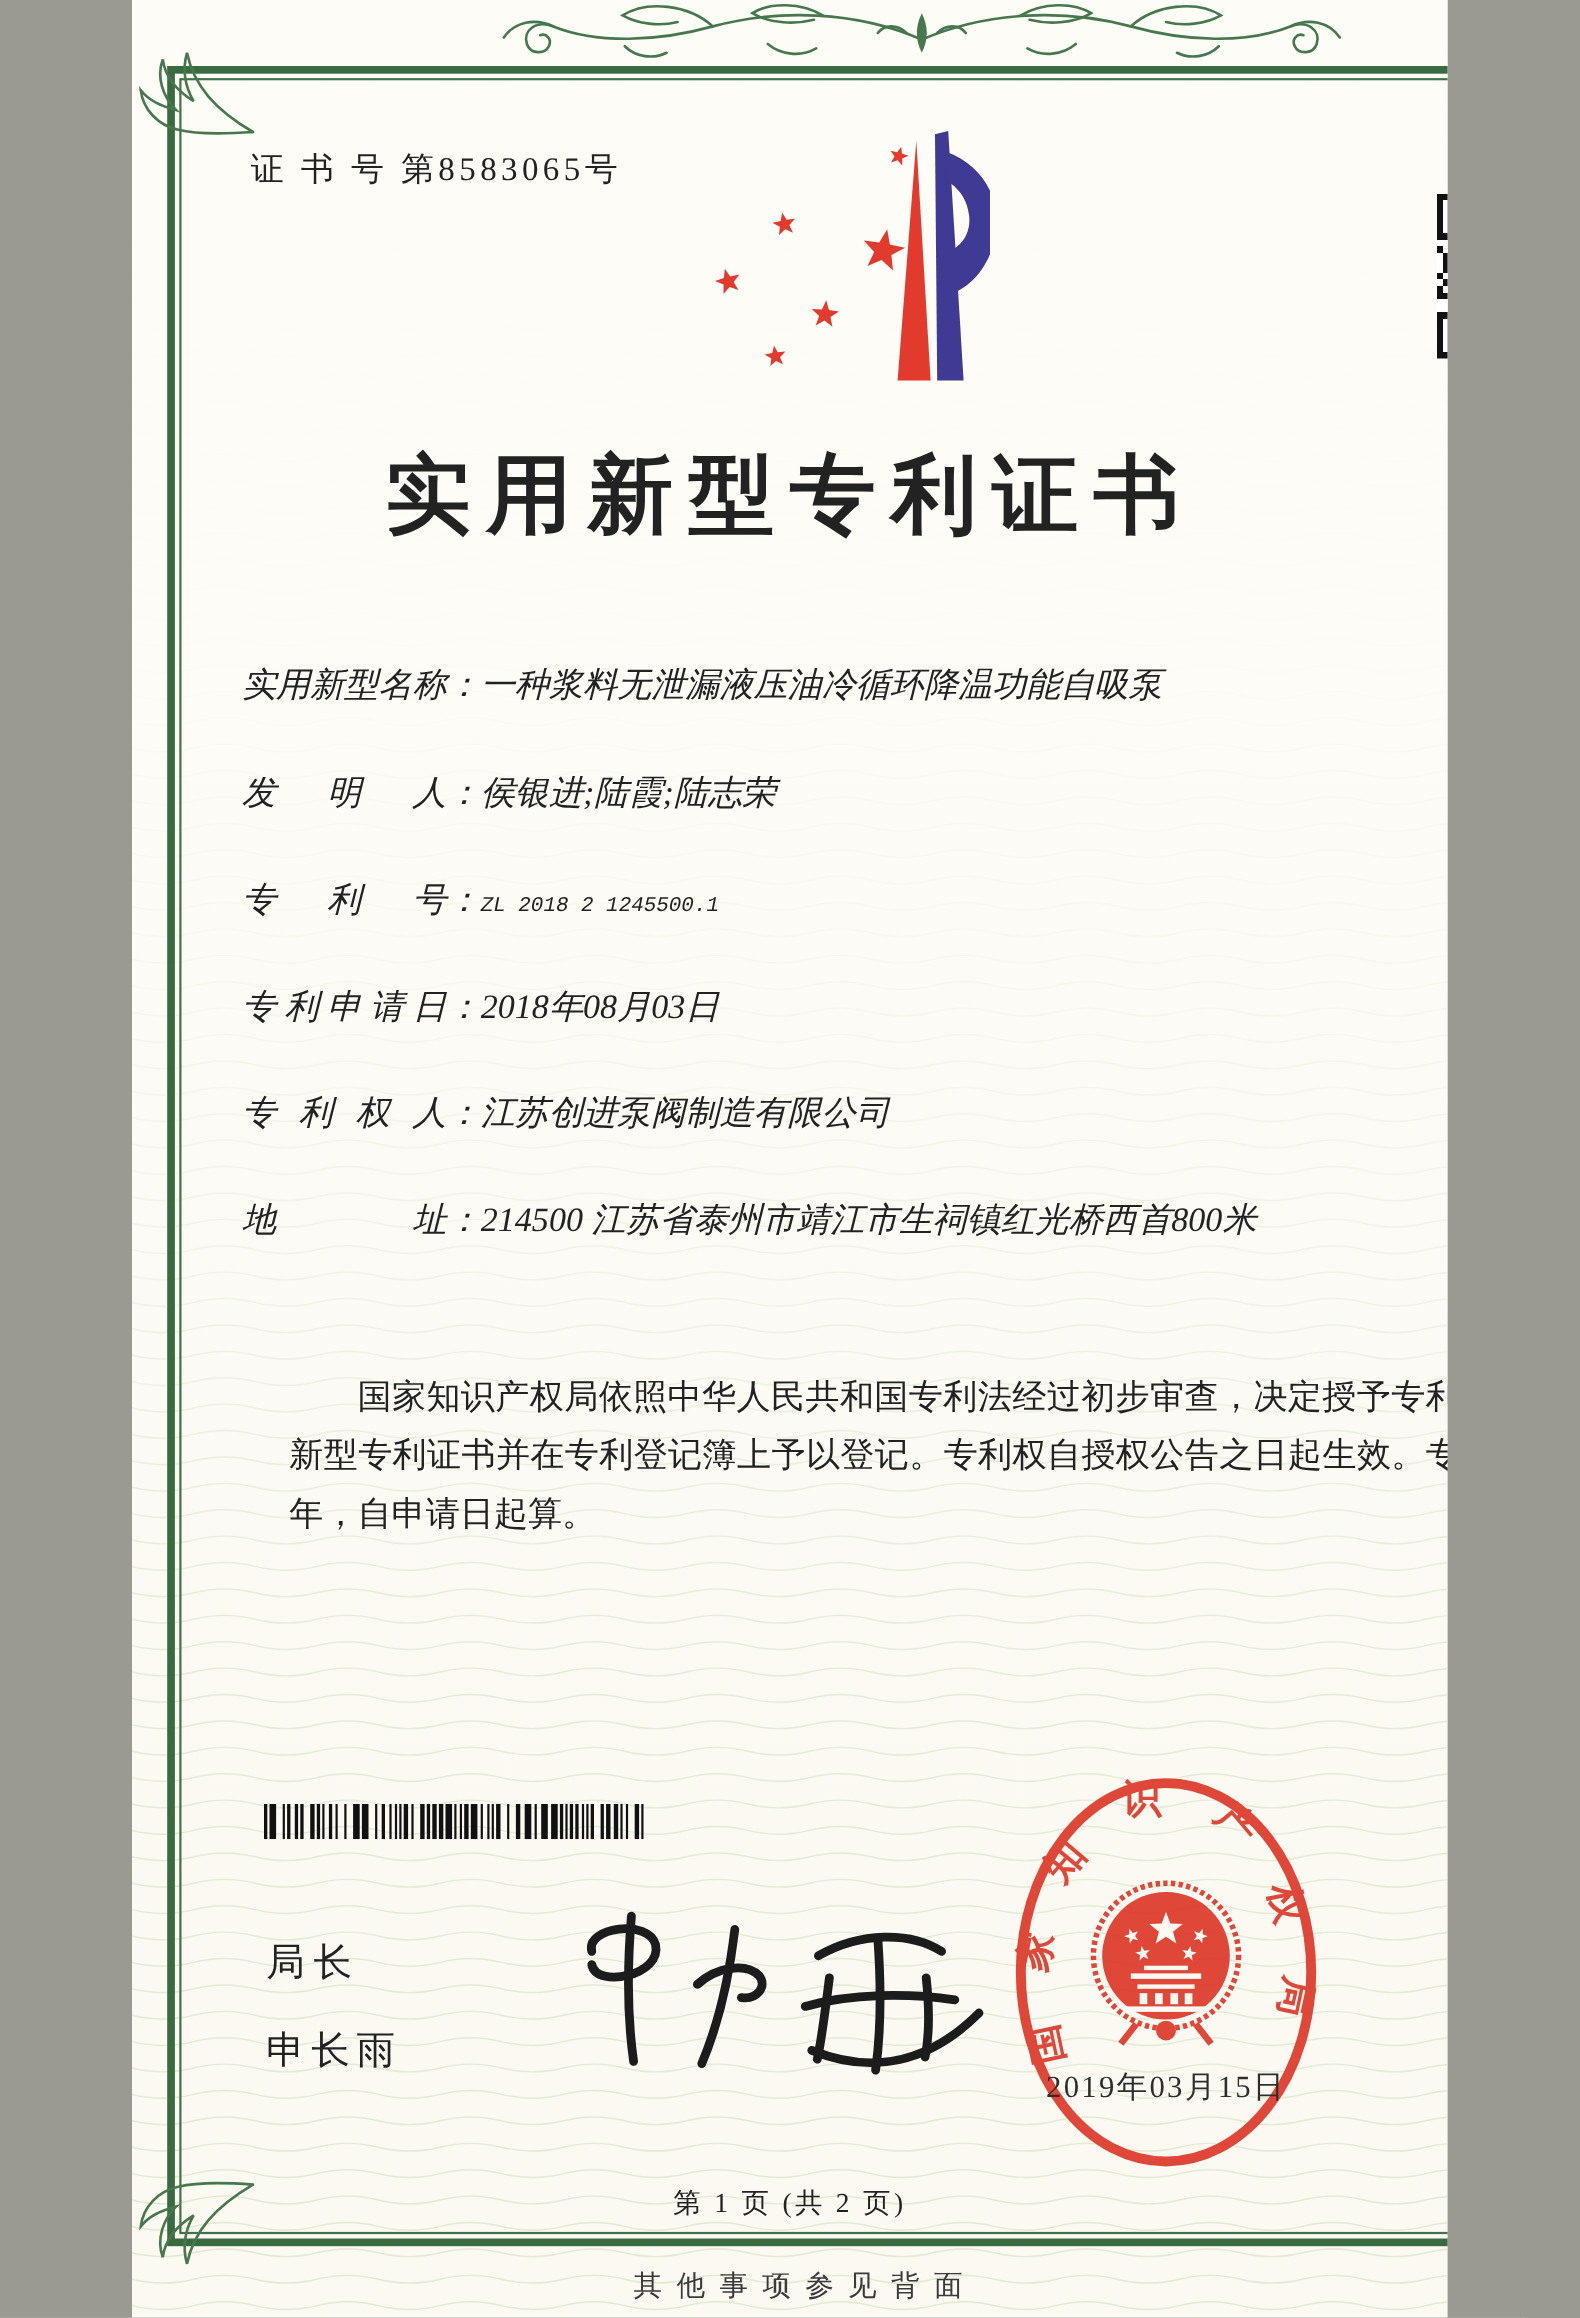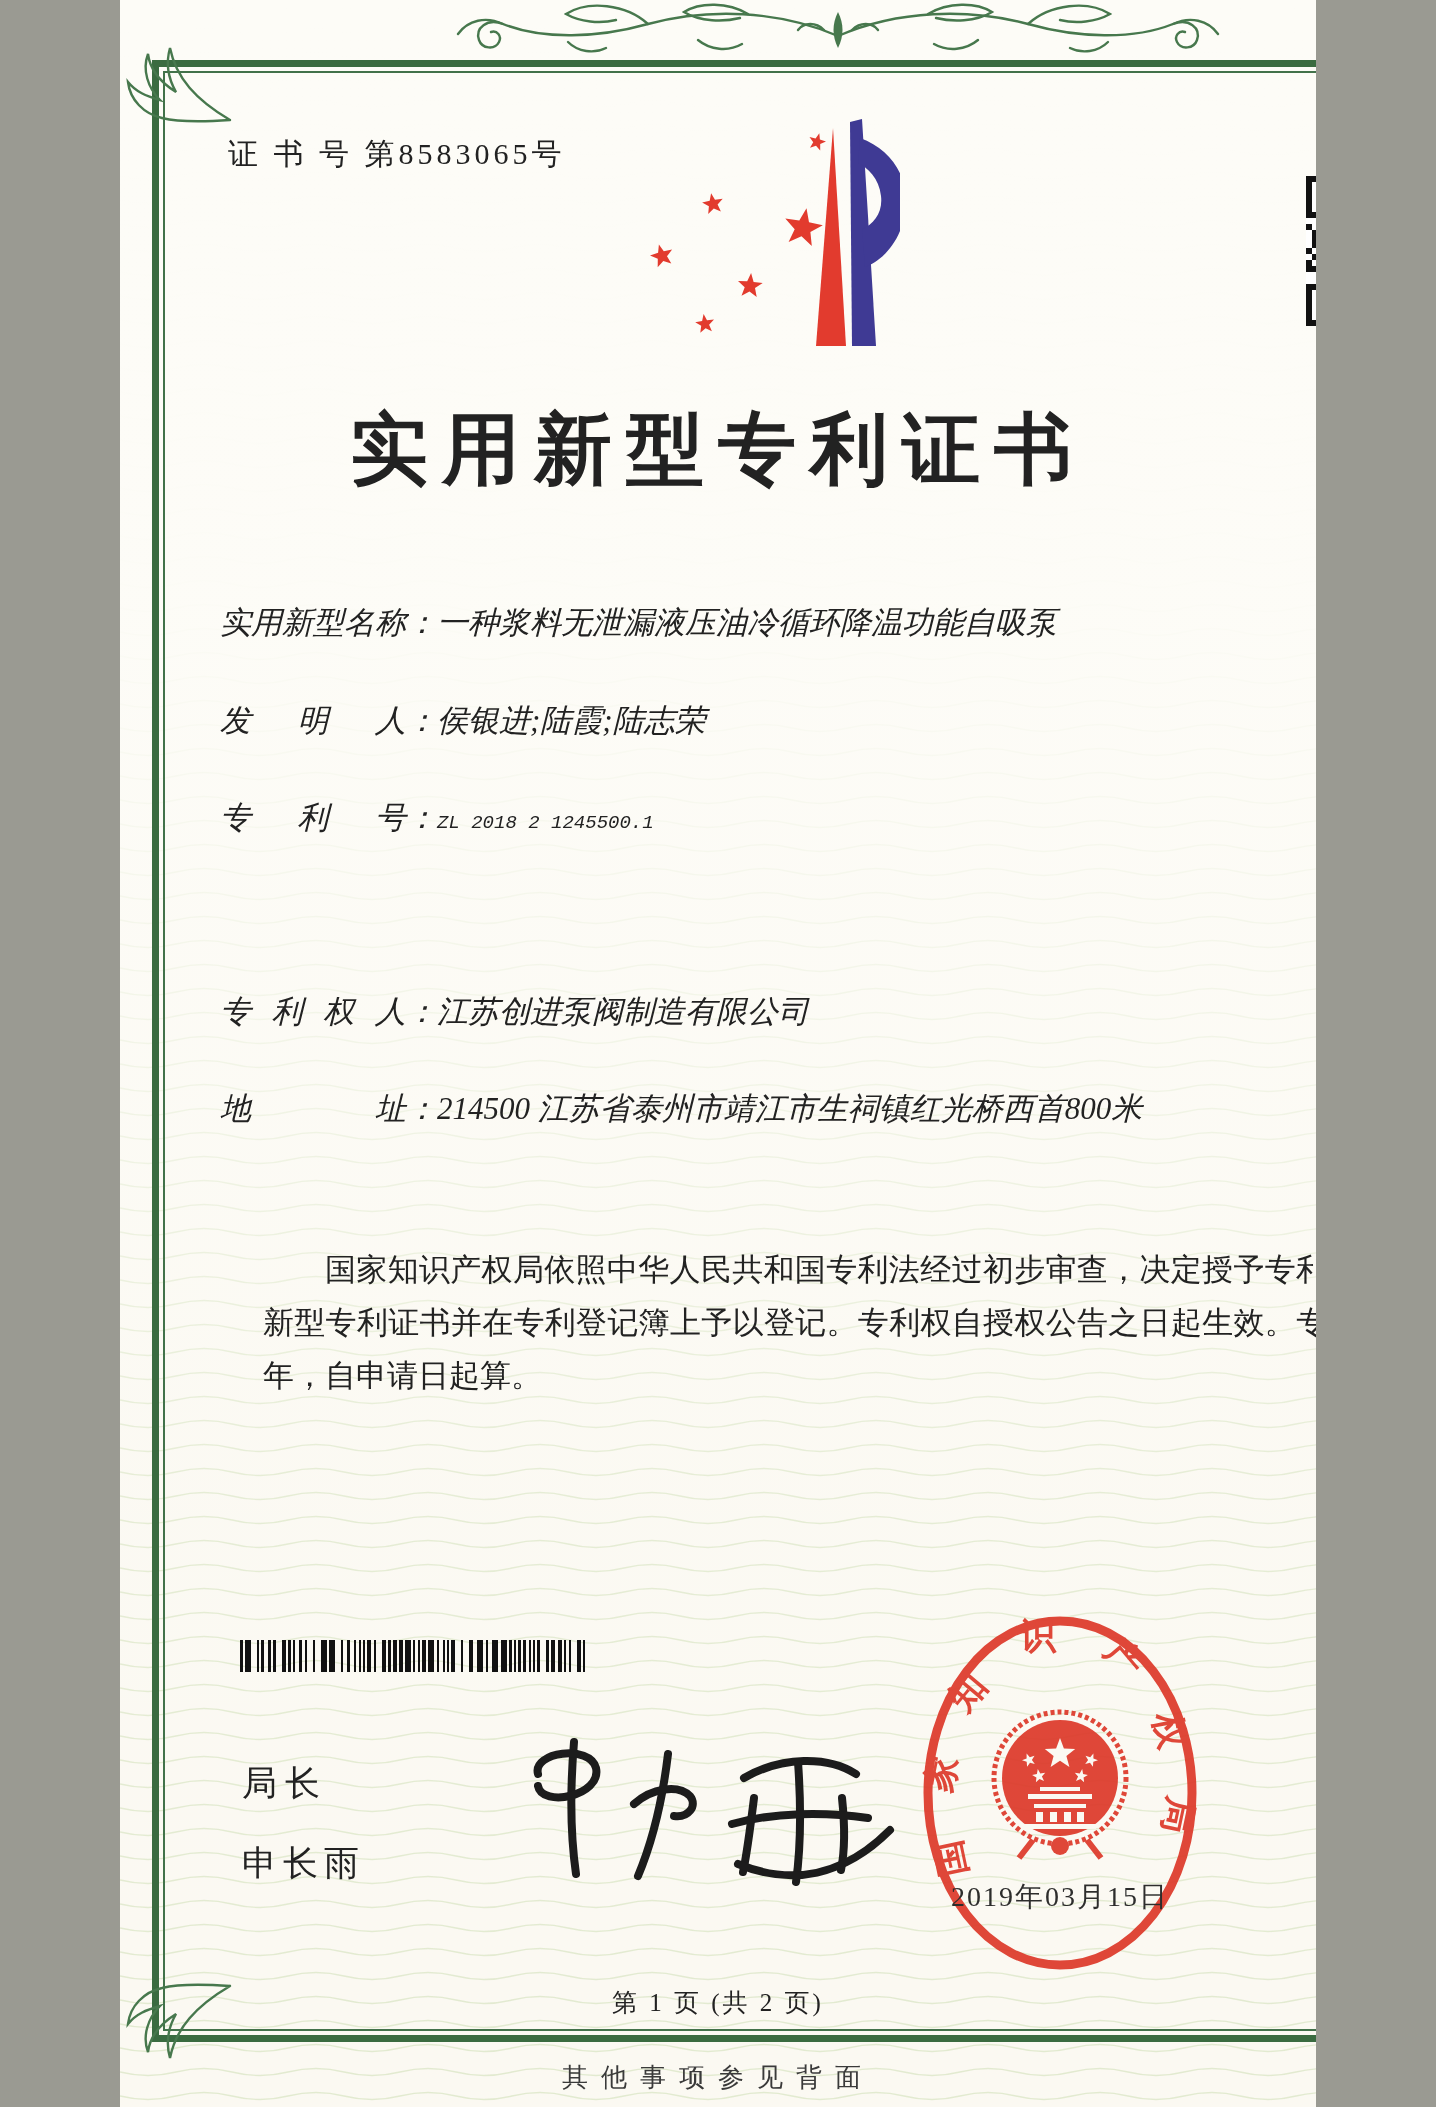--- a/index.html
+++ b/index.html
@@ -26,21 +26,21 @@
   .grant-left{display:inline-block;width:600px;}
   .body-text{position:absolute;left:95px;top:1243px;width:1252px;font-size:31px;line-height:53px;text-align:justify;margin-left:48px;}
   .body-text p{margin:0;text-indent:2em;}
   .barcode{position:absolute;left:120px;top:1640px;}
   .director-title{position:absolute;left:122px;top:1760px;font-size:35px;letter-spacing:8px;}
   .director-name{position:absolute;left:122px;top:1840px;font-size:35px;letter-spacing:6px;}
   .signature{position:absolute;left:372px;top:1712px;}
   .seal{position:absolute;left:785px;top:1608px;}
   .page-number{position:absolute;left:0;top:1986px;width:100%;text-align:center;font-size:25px;letter-spacing:3px;}
   .back-note{position:absolute;left:0;top:2060px;width:100%;text-align:center;font-size:26px;
-             letter-spacing:13px;color:#3a3a3a;}
+             letter-spacing:13px;color:#3a3a3a;padding-left:14px;}
 </style>
 </head>
 <body>
 
 <div class="page">
 
   <svg class="waves" width="1436" height="2107">
       <path d="M0 8 q 28 7 56 0 t 56 0 t 56 0 t 56 0 t 56 0 t 56 0 t 56 0 t 56 0 t 56 0 t 56 0 t 56 0 t 56 0 t 56 0 t 56 0 t 56 0 t 56 0 t 56 0 t 56 0 t 56 0 t 56 0 t 56 0 t 56 0 t 56 0 t 56 0 t 56 0 t 56 0 t 56 0" stroke="#cddfb4" stroke-width="1.3" fill="none" opacity="0.55"></path>
       <path d="M0 32 q 28 7 56 0 t 56 0 t 56 0 t 56 0 t 56 0 t 56 0 t 56 0 t 56 0 t 56 0 t 56 0 t 56 0 t 56 0 t 56 0 t 56 0 t 56 0 t 56 0 t 56 0 t 56 0 t 56 0 t 56 0 t 56 0 t 56 0 t 56 0 t 56 0 t 56 0 t 56 0 t 56 0" stroke="#cddfb4" stroke-width="1.3" fill="none" opacity="0.55"></path>
       <path d="M0 56 q 28 7 56 0 t 56 0 t 56 0 t 56 0 t 56 0 t 56 0 t 56 0 t 56 0 t 56 0 t 56 0 t 56 0 t 56 0 t 56 0 t 56 0 t 56 0 t 56 0 t 56 0 t 56 0 t 56 0 t 56 0 t 56 0 t 56 0 t 56 0 t 56 0 t 56 0 t 56 0 t 56 0" stroke="#cddfb4" stroke-width="1.3" fill="none" opacity="0.55"></path>
@@ -415,20 +415,23 @@
 
     <div class="frow" style="top:602px;">
       <span class="flabel">实用新型名称</span><span>：</span><span>一种浆料无泄漏液压油冷循环降温功能自吸泵</span>
     </div>
     <div class="frow" style="top:700px;">
       <span class="flabel">发明人</span><span>：</span><span>侯银进;陆霞;陆志荣</span>
     </div>
     <div class="frow" style="top:797px;">
       <span class="flabel">专利号</span><span>：</span><span class="mono">ZL 2018 2 1245500.1</span>
     </div>
+    <div class="frow" style="top:894px;">
+      <span class="flabel">专利申请日</span><span>：</span><span>2018年08月03日</span>
+    </div>
     <div class="frow" style="top:991px;">
       <span class="flabel">专利权人</span><span>：</span><span>江苏创进泵阀制造有限公司</span>
     </div>
     <div class="frow" style="top:1088px;">
       <span class="flabel">地址</span><span>：</span><span>214500 江苏省泰州市靖江市生祠镇红光桥西首800米</span>
     </div>
 
 
     <div class="body-text">
       <p>国家知识产权局依照中华人民共和国专利法经过初步审查，决定授予专利权，颁发实用新型专利证书并在专利登记簿上予以登记。专利权自授权公告之日起生效。专利权期限为十年，自申请日起算。</p>

